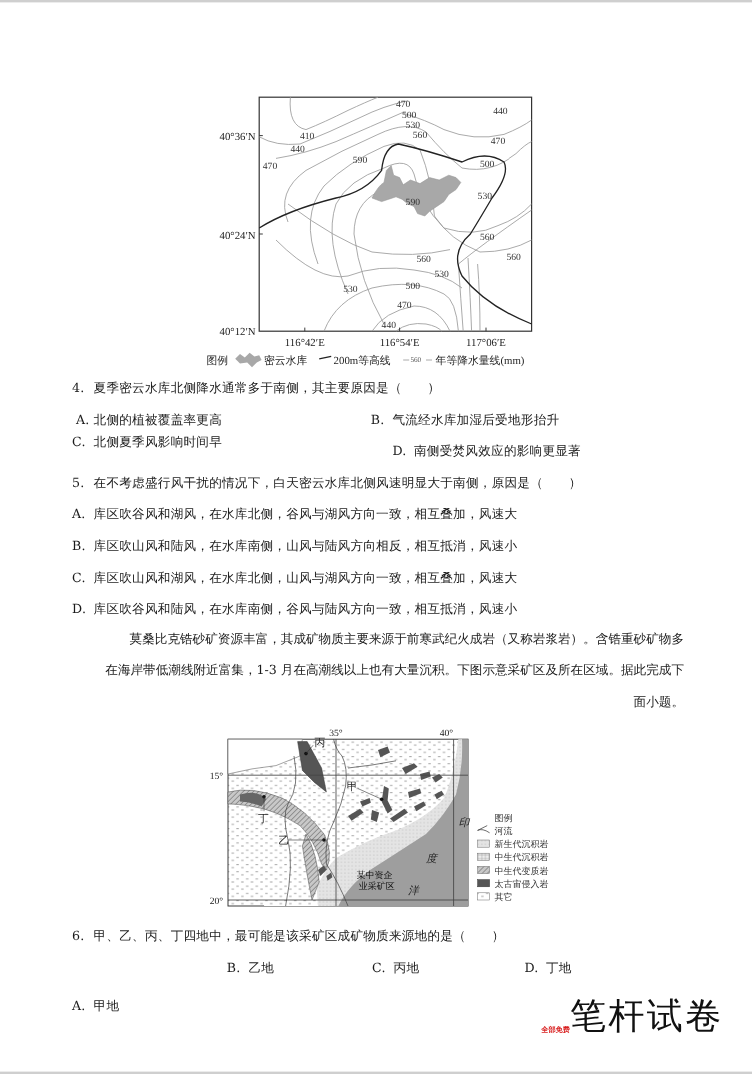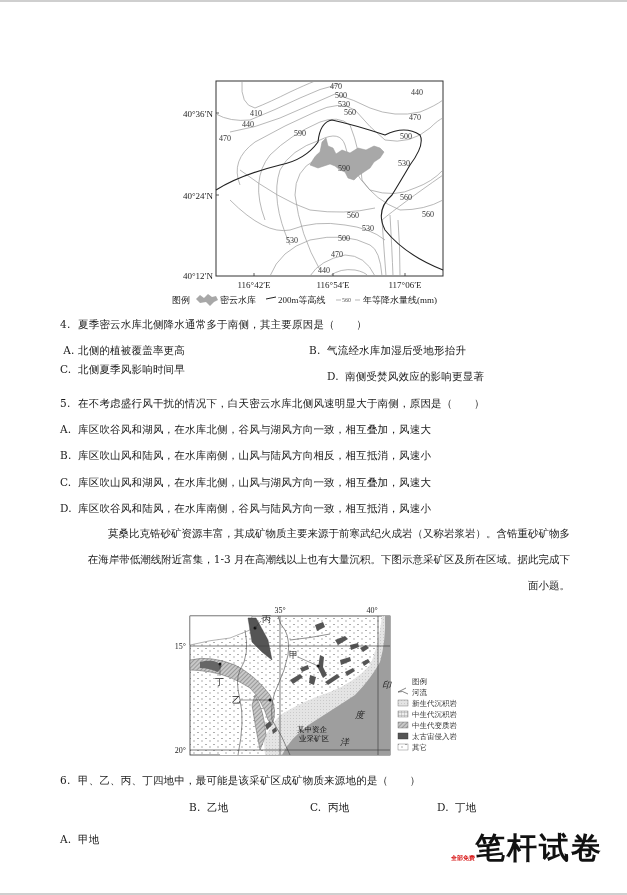--- a/index.html
+++ b/index.html
@@ -21,21 +21,21 @@
     letter-spacing: 0.2px;
   }
   .opt-num { display: inline-block; width: 18px; }
 
   .para { position: absolute; left: 60px; width: 510px; font-size: 10.5px; line-height: 26px; }
   .para .indent { display: inline-block; width: 24px; }
 
   .watermark { position: absolute; left: 445px; top: 830px; width: 160px; height: 60px; }
   .wm-title {
     position: absolute; left: 30px; top: 0; font-family: "DejaVu Sans", sans-serif;
-    font-size: 30px; font-weight: bold; color: #111; letter-spacing: 2px; line-height: 36px;
+    font-size: 30px; font-weight: normal; color: #111; letter-spacing: 2px; line-height: 36px;
   }
   .wm-free {
     position: absolute; left: 6px; top: 24px; font-size: 6px; color: #d92020;
     font-family: "DejaVu Sans", sans-serif; font-weight: bold;
   }
   .wm-url {
     position: absolute; left: 8px; top: 36px; font-family: "Liberation Mono", monospace;
     font-size: 15px; color: #111; letter-spacing: -0.5px;
   }
 </style>

